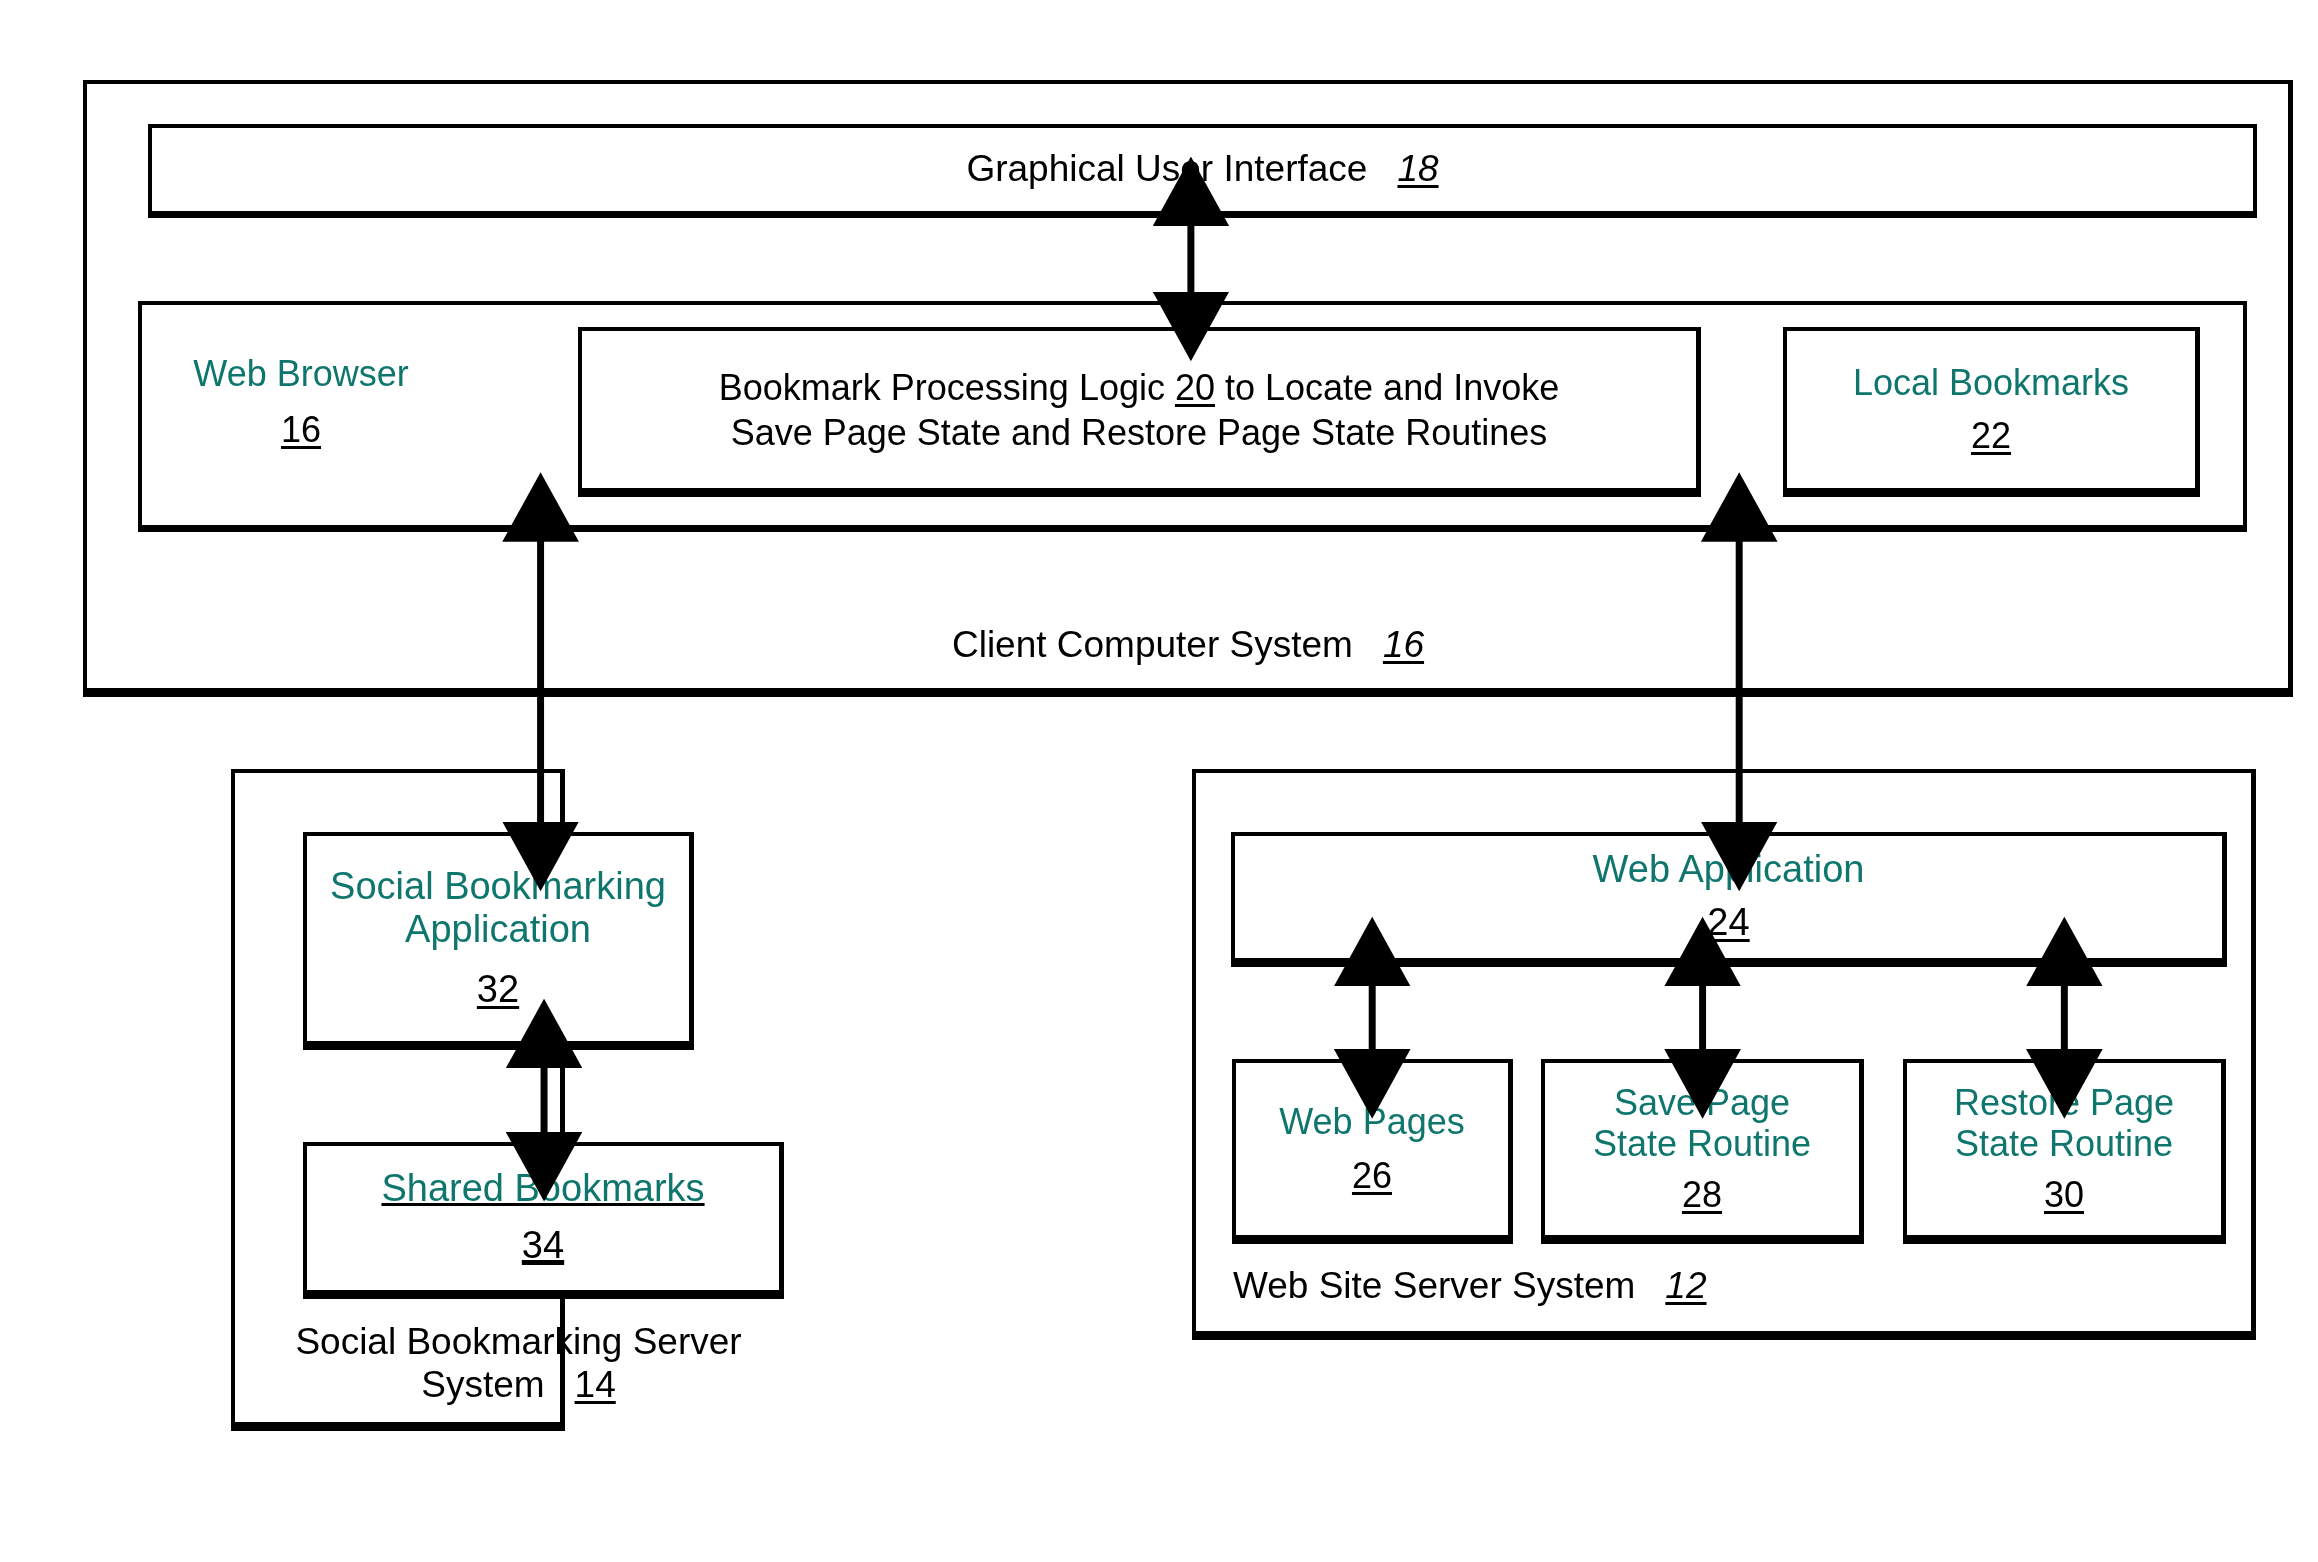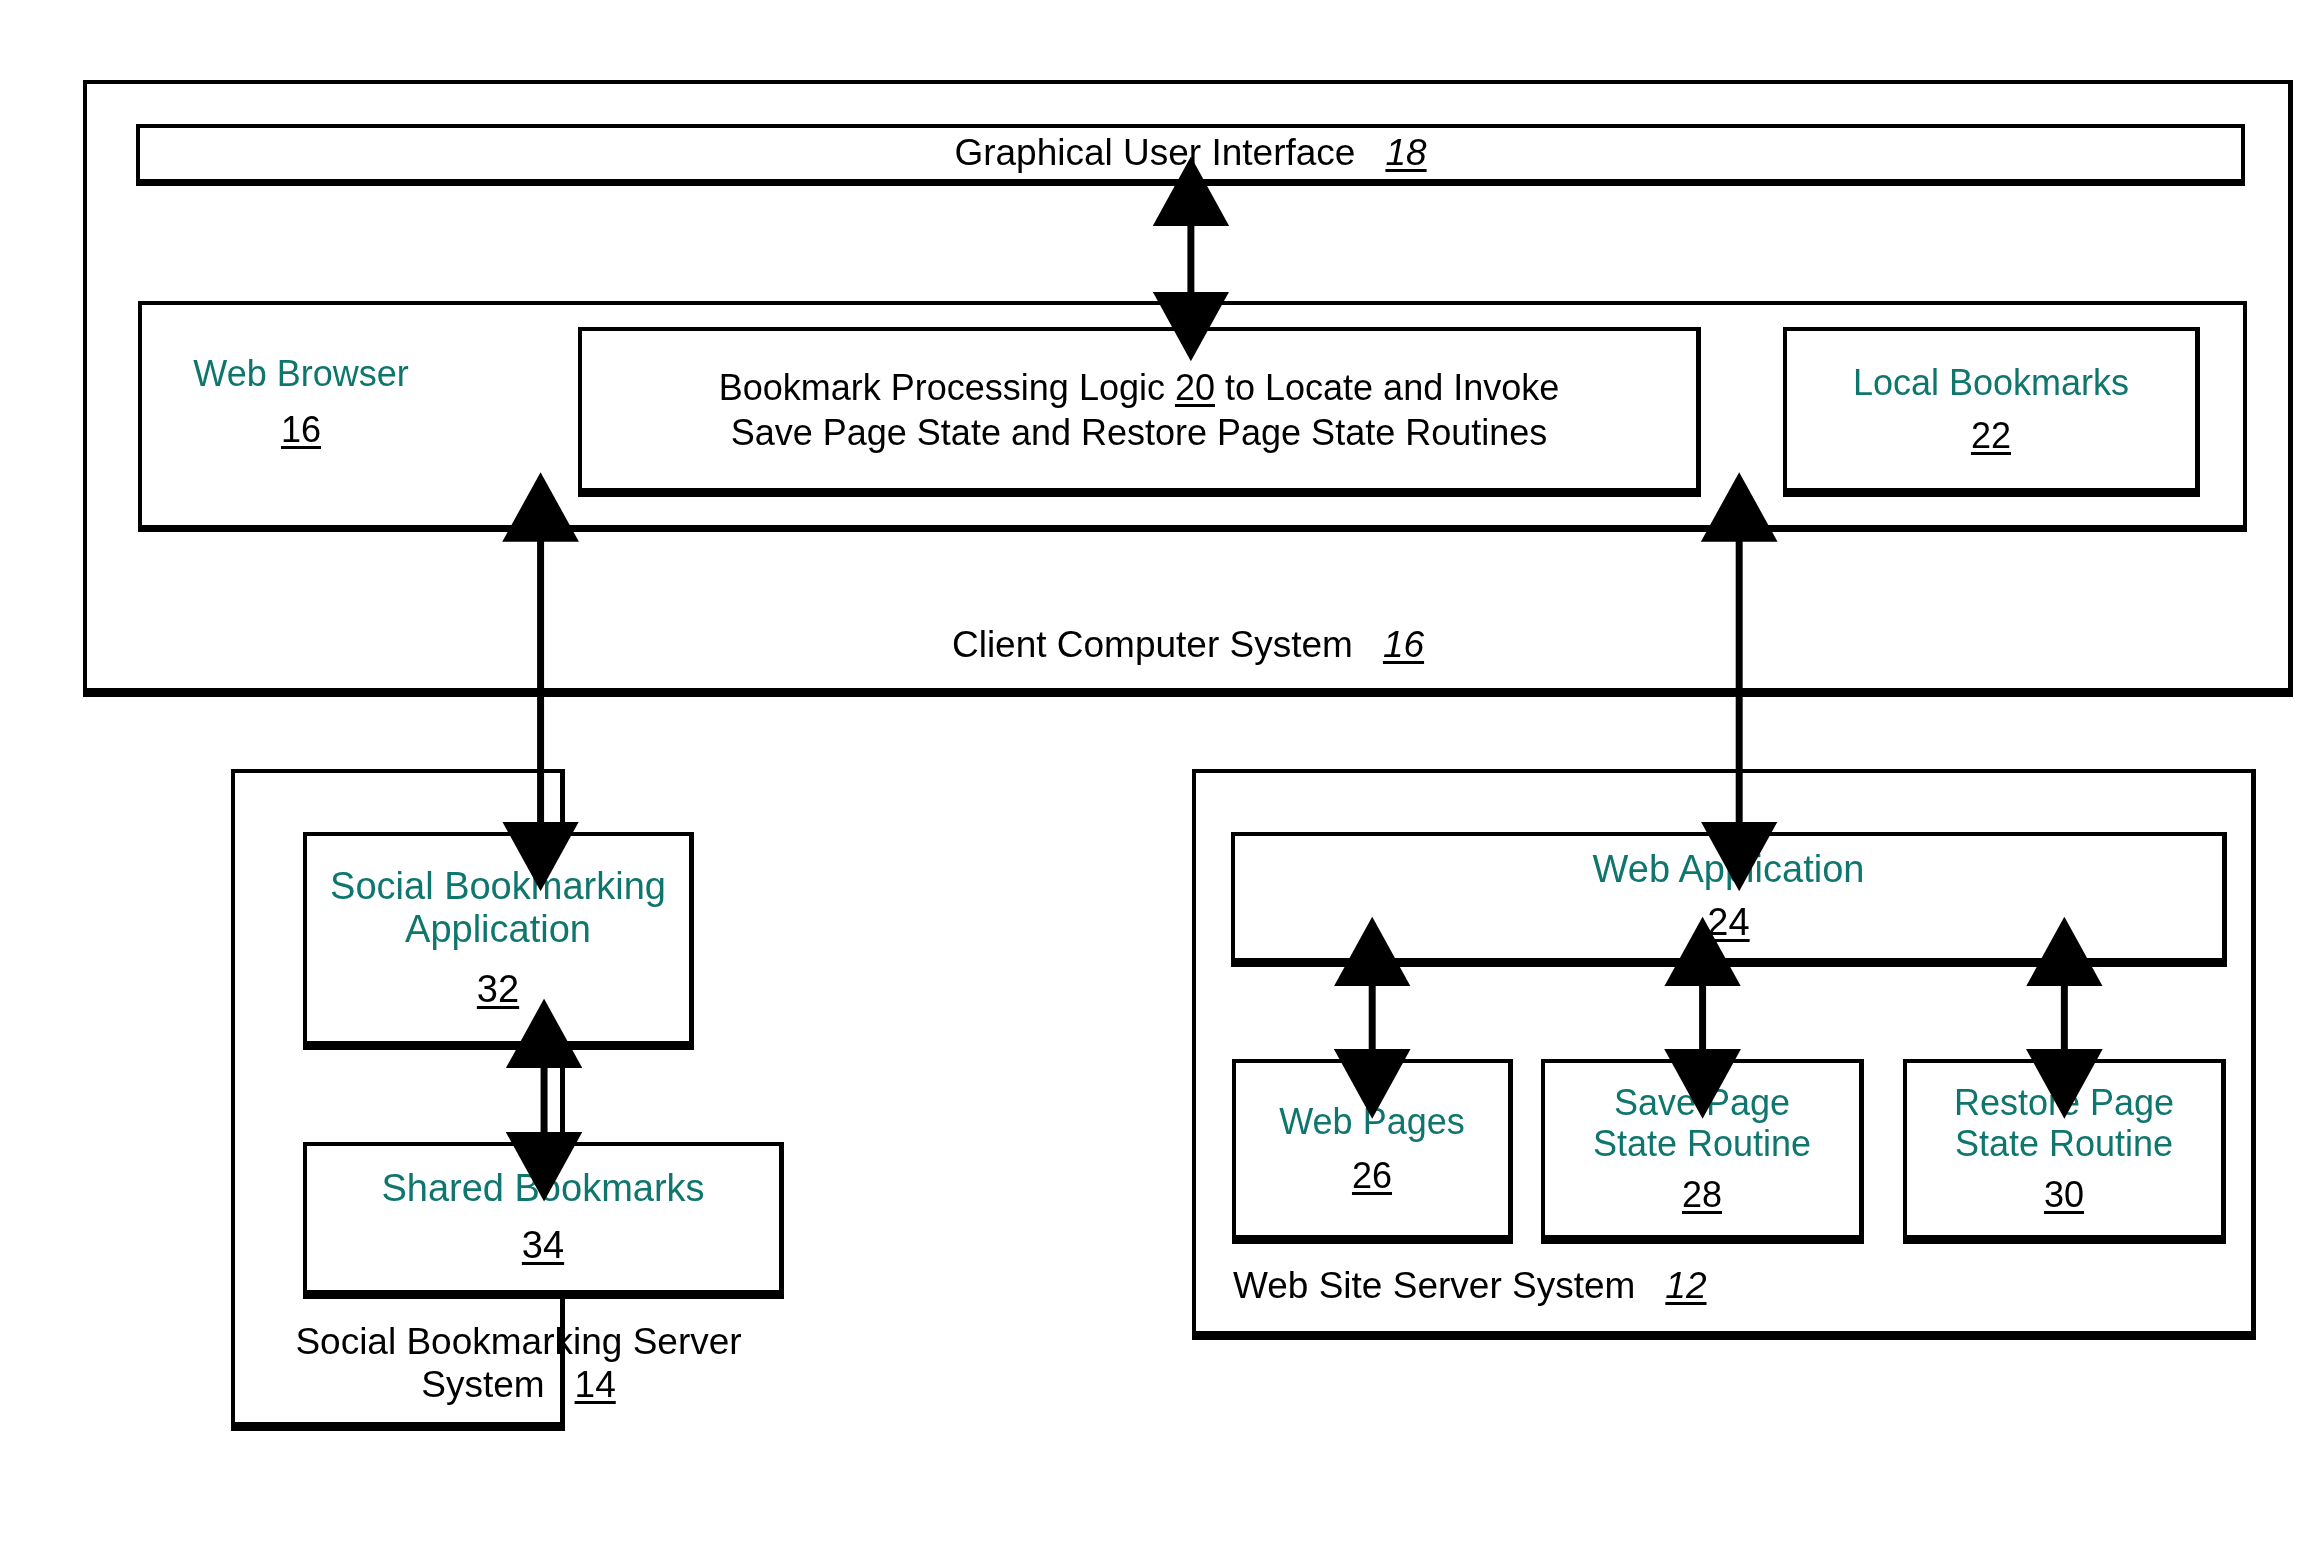--- a/index.html
+++ b/index.html
@@ -80,21 +80,21 @@
   }
 </style>
 </head>
 <body>
 
 <div id="stage">
 
   <div class="box" style="left:83px; top:80px; width:2210px; height:617px; justify-content:flex-start;">
   </div>
 
-  <div class="box thin" style="left:136px; top:124px; width:2109px; height:62px;">
+  <div class="box thin" style="left:148px; top:124px; width:2109px; height:94px;">
     <div class="rowlbl f-gui" style="position:static;">
       <span>Graphical User Interface</span>
       <span class="num">18</span>
     </div>
   </div>
 
   <div class="box thin" style="left:138px; top:301px; width:2109px; height:231px; justify-content:flex-start; align-items:flex-start;">
   </div>
 
   <div style="position:absolute; left:157px; top:353px; width:288px; text-align:center;">
@@ -123,21 +123,21 @@
 
   <div class="box" style="left:231px; top:769px; width:334px; height:662px;">
   </div>
 
   <div class="box" style="left:303px; top:832px; width:391px; height:218px;">
     <span class="lbl f-big">Social Bookmarking
 Application</span>
     <span class="num f-big" style="margin-top:15.7px;">32</span>
   </div>
 
-  <div class="box" style="left:303px; top:1142px; width:481px; height:157px;">
+  <div class="box" style="left:303px; top:1142px; width:481px; height:157px;text-decoration:underline;">
     <span class="lbl f-big">Shared Bookmarks</span>
     <span class="num f-big" style="margin-top:12.2px;">34</span>
   </div>
 
   <div style="position:absolute; left:231px; top:1321px; width:575px; text-align:center;">
     <div class="f-sys">Social Bookmarking Server</div>
     <div class="f-sys" style="display:flex; align-items:baseline; justify-content:center;">
       <span>System</span>
       <span class="num" style="margin-left:30px;">14</span>
     </div>

